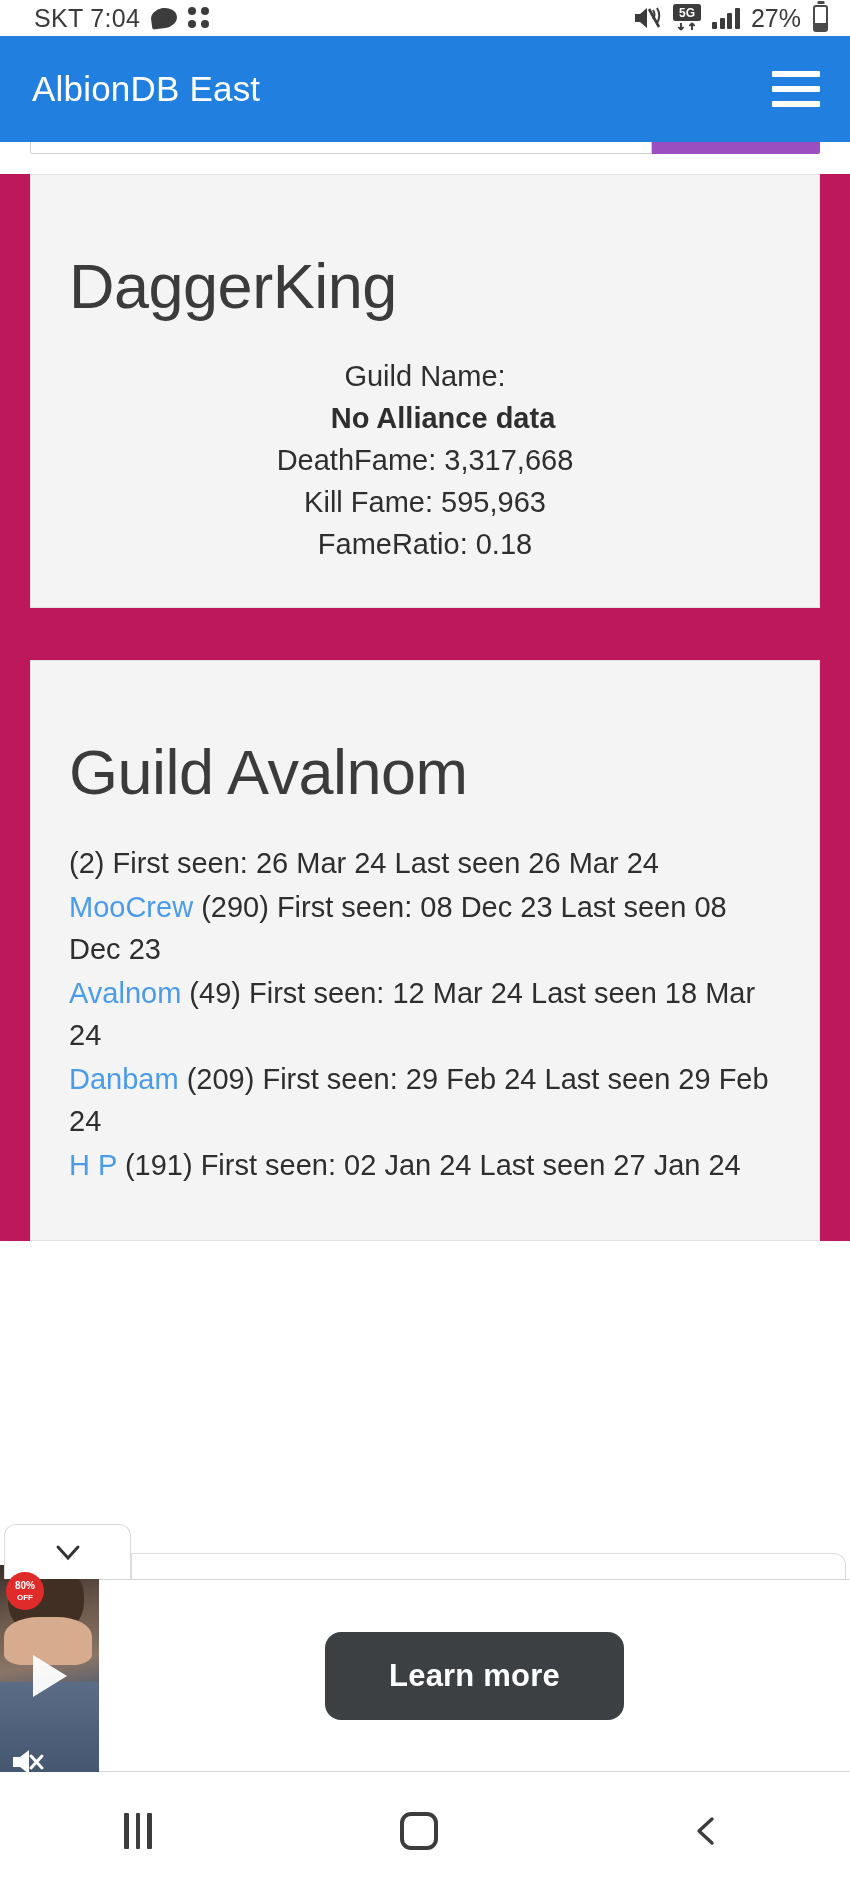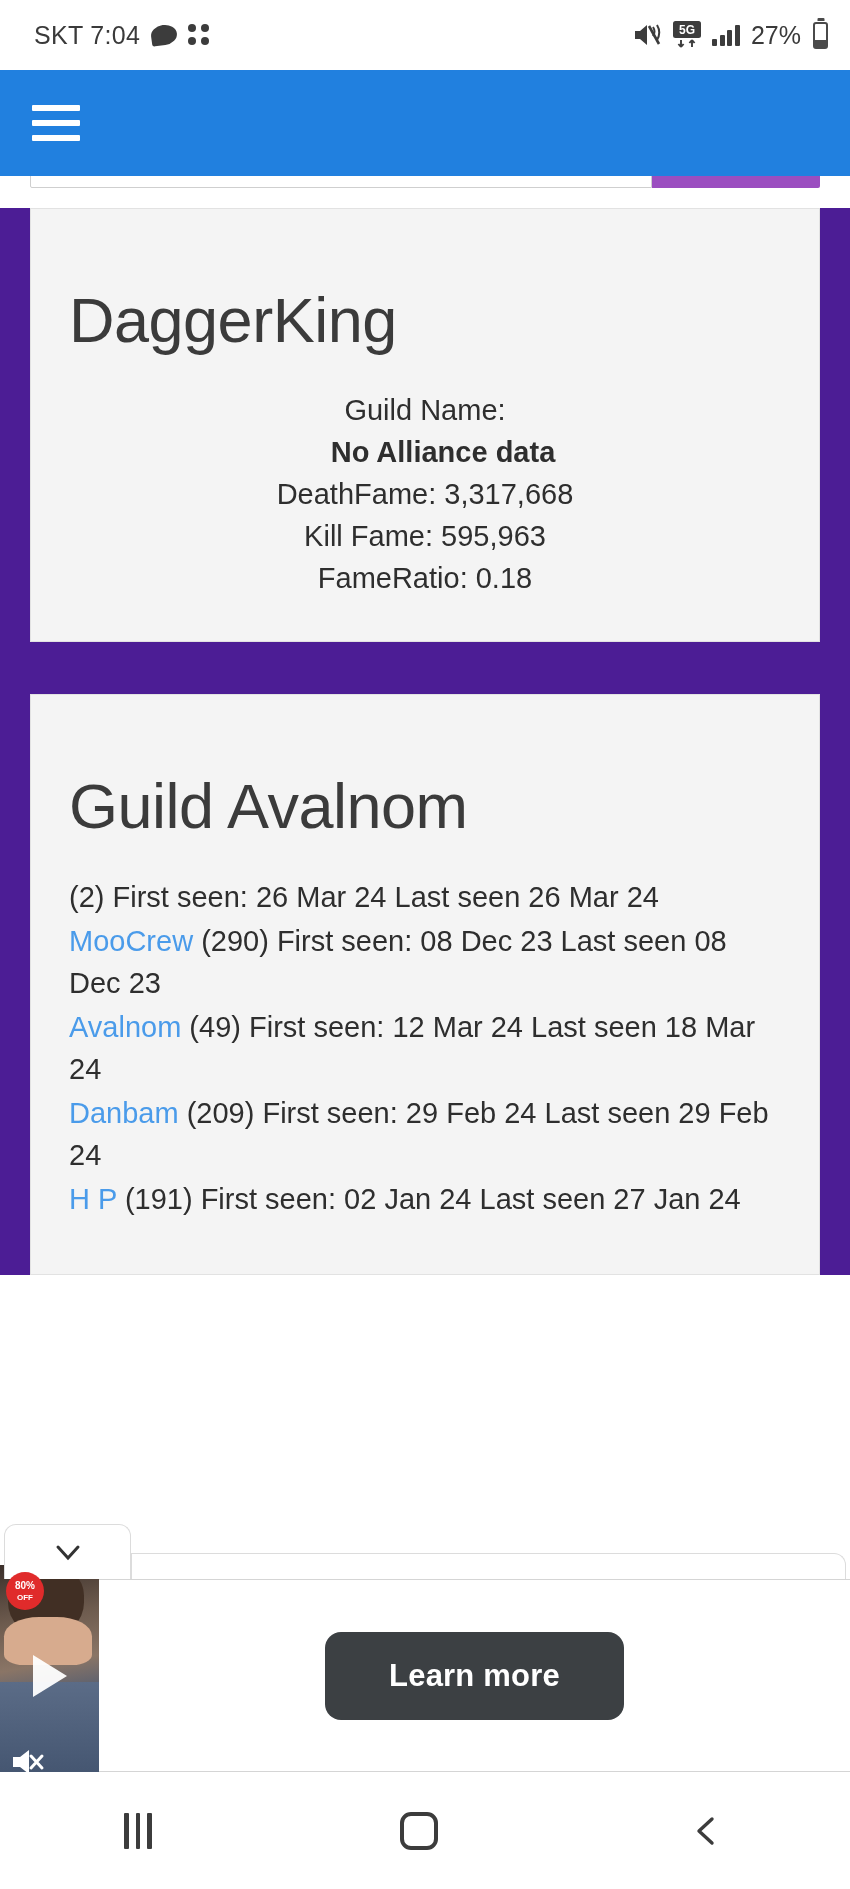--- a/index.html
+++ b/index.html
@@ -6,21 +6,21 @@
   html,body { width:850px; height:1889px; }
   body {
     font-family:"DejaVu Sans", sans-serif;
     background:#ffffff;
     overflow:hidden;
     position:relative;
   }
 
   
   .statusbar {
-    height:70px;
+    height:36px;
     background:#ffffff;
     display:flex;
     align-items:center;
     justify-content:space-between;
     padding:0 22px 0 34px;
     color:#3c3c3c;
   }
   .sb-left { display:flex; align-items:center; gap:11px; }
   .sb-text {
     font-size:25px;
@@ -149,21 +149,21 @@
     border:none;
     border-radius:0 2px 2px 0;
     height:60px;
     color:#fff;
     font-size:22px;
     font-family:"Liberation Sans", sans-serif;
   }
 
   
   .page {
-    background:#4c1d95;
+    background:#be185d;
     padding:0 30px;
   }
 
   .card {
     background:#f4f4f4;
     border:1px solid #e2e2e2;
     margin-top:14px;
     padding:0 38px;
   }
   .card.card-profile { padding-top:78px; padding-bottom:42px; }
@@ -381,20 +381,21 @@
         <b></b>
       </span>
     <span class="battery-pct">27%</span>
     <span class="icon-battery">
         <i></i>
       </span>
   </div>
 </div>
 
 <div class="appheader">
+  <span class="brand">AlbionDB East</span>
   <div class="hamburger">
     <span></span>
       <span></span>
       <span></span>
   </div>
 </div>
 
 <div class="searchrow">
   <div class="searchrow-inner">
     <input class="search-input" type="text" placeholder="" style="">

